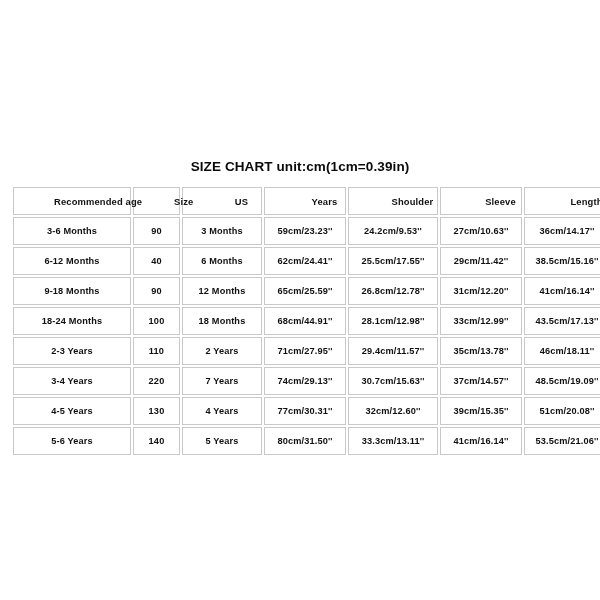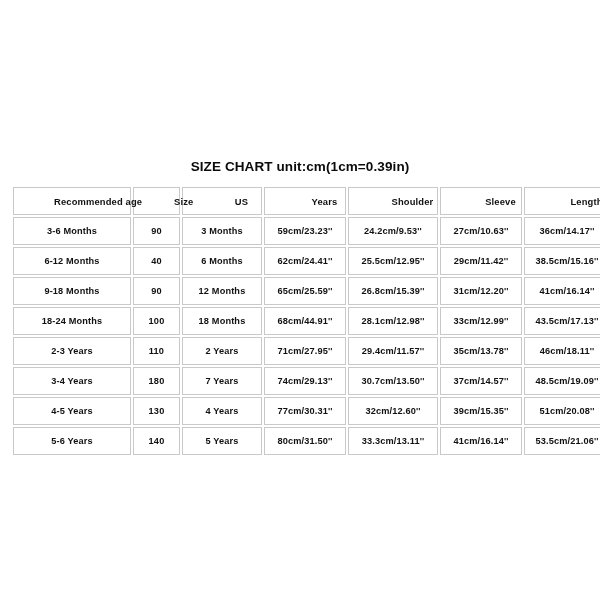--- a/index.html
+++ b/index.html
@@ -105,30 +105,30 @@
             <td>59cm/23.23''</td>
             <td>24.2cm/9.53''</td>
             <td>27cm/10.63''</td>
             <td>36cm/14.17''</td>
           </tr>
           <tr>
             <td>6-12 Months</td>
             <td>40</td>
             <td>6 Months</td>
             <td>62cm/24.41''</td>
-            <td>25.5cm/12.95''</td>
+            <td>25.5cm/17.55''</td>
             <td>29cm/11.42''</td>
             <td>38.5cm/15.16''</td>
           </tr>
           <tr>
             <td>9-18 Months</td>
             <td>90</td>
             <td>12 Months</td>
             <td>65cm/25.59''</td>
-            <td>26.8cm/15.39''</td>
+            <td>26.8cm/12.78''</td>
             <td>31cm/12.20''</td>
             <td>41cm/16.14''</td>
           </tr>
           <tr>
             <td>18-24 Months</td>
             <td>100</td>
             <td>18 Months</td>
             <td>68cm/44.91''</td>
             <td>28.1cm/12.98''</td>
             <td>33cm/12.99''</td>
@@ -138,24 +138,24 @@
             <td>2-3 Years</td>
             <td>110</td>
             <td>2 Years</td>
             <td>71cm/27.95''</td>
             <td>29.4cm/11.57''</td>
             <td>35cm/13.78''</td>
             <td>46cm/18.11''</td>
           </tr>
           <tr>
             <td>3-4 Years</td>
-            <td>180</td>
+            <td>220</td>
             <td>7 Years</td>
             <td>74cm/29.13''</td>
-            <td>30.7cm/13.50''</td>
+            <td>30.7cm/15.63''</td>
             <td>37cm/14.57''</td>
             <td>48.5cm/19.09''</td>
           </tr>
           <tr>
             <td>4-5 Years</td>
             <td>130</td>
             <td>4 Years</td>
             <td>77cm/30.31''</td>
             <td>32cm/12.60''</td>
             <td>39cm/15.35''</td>

